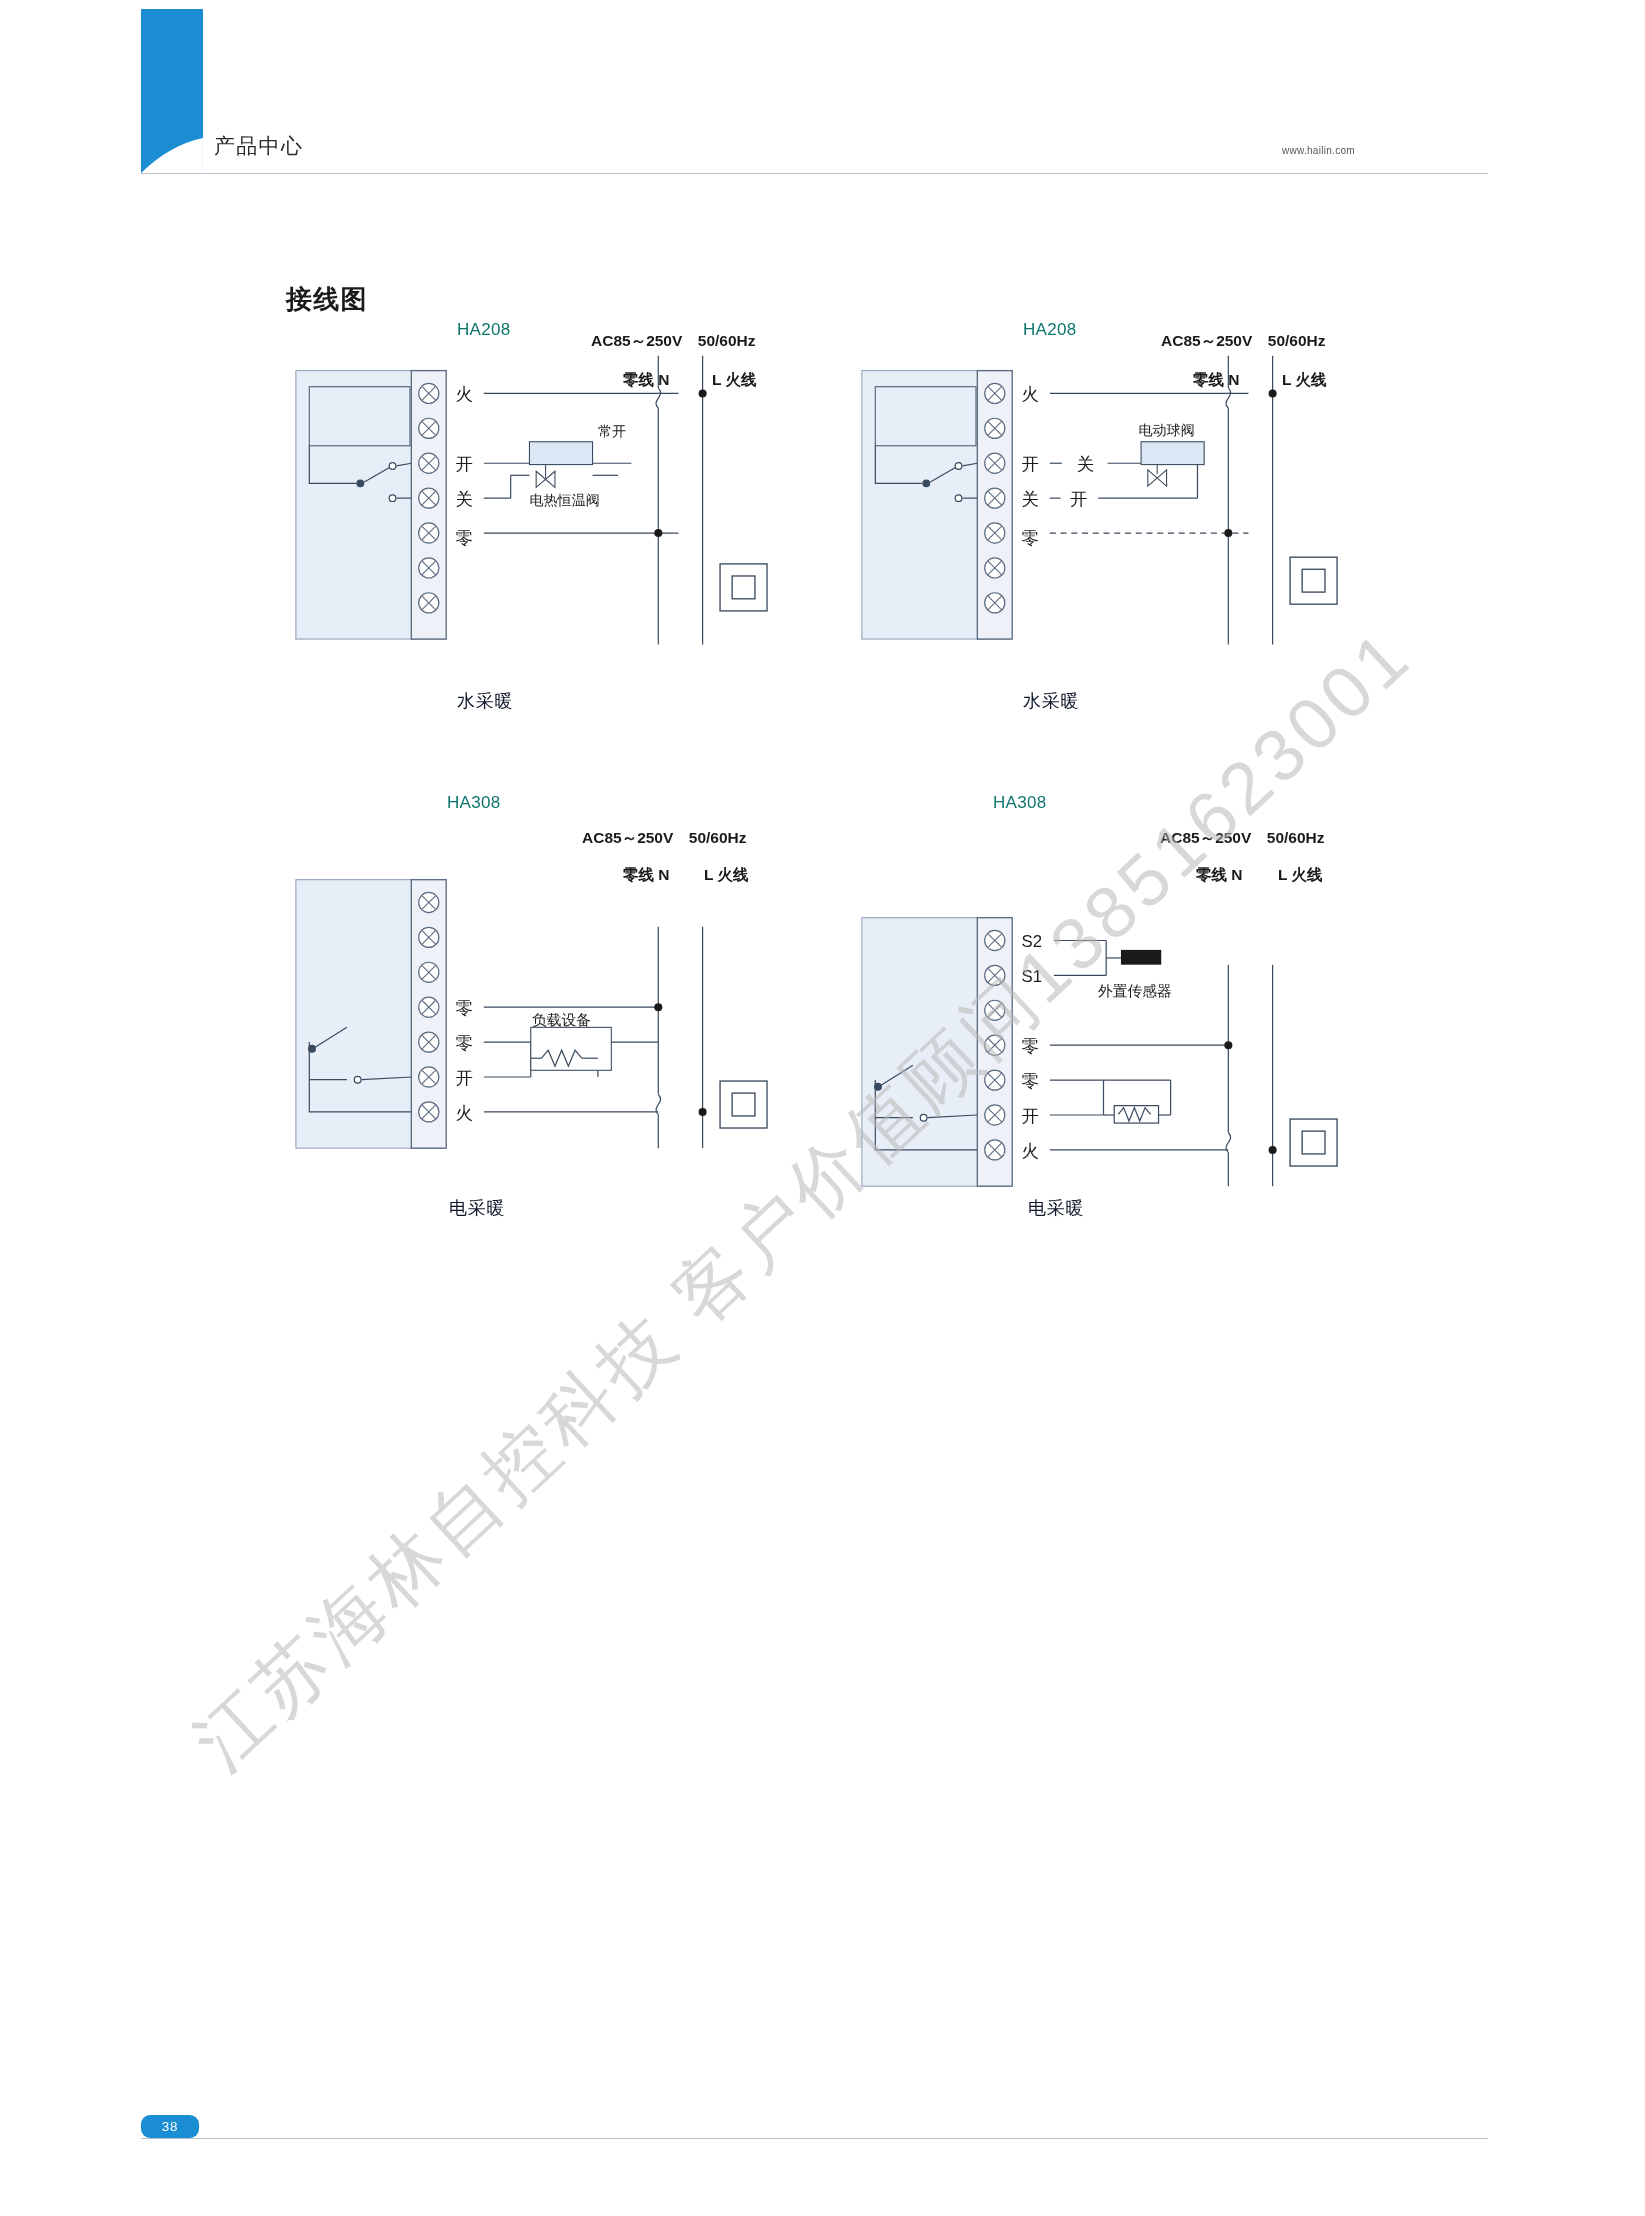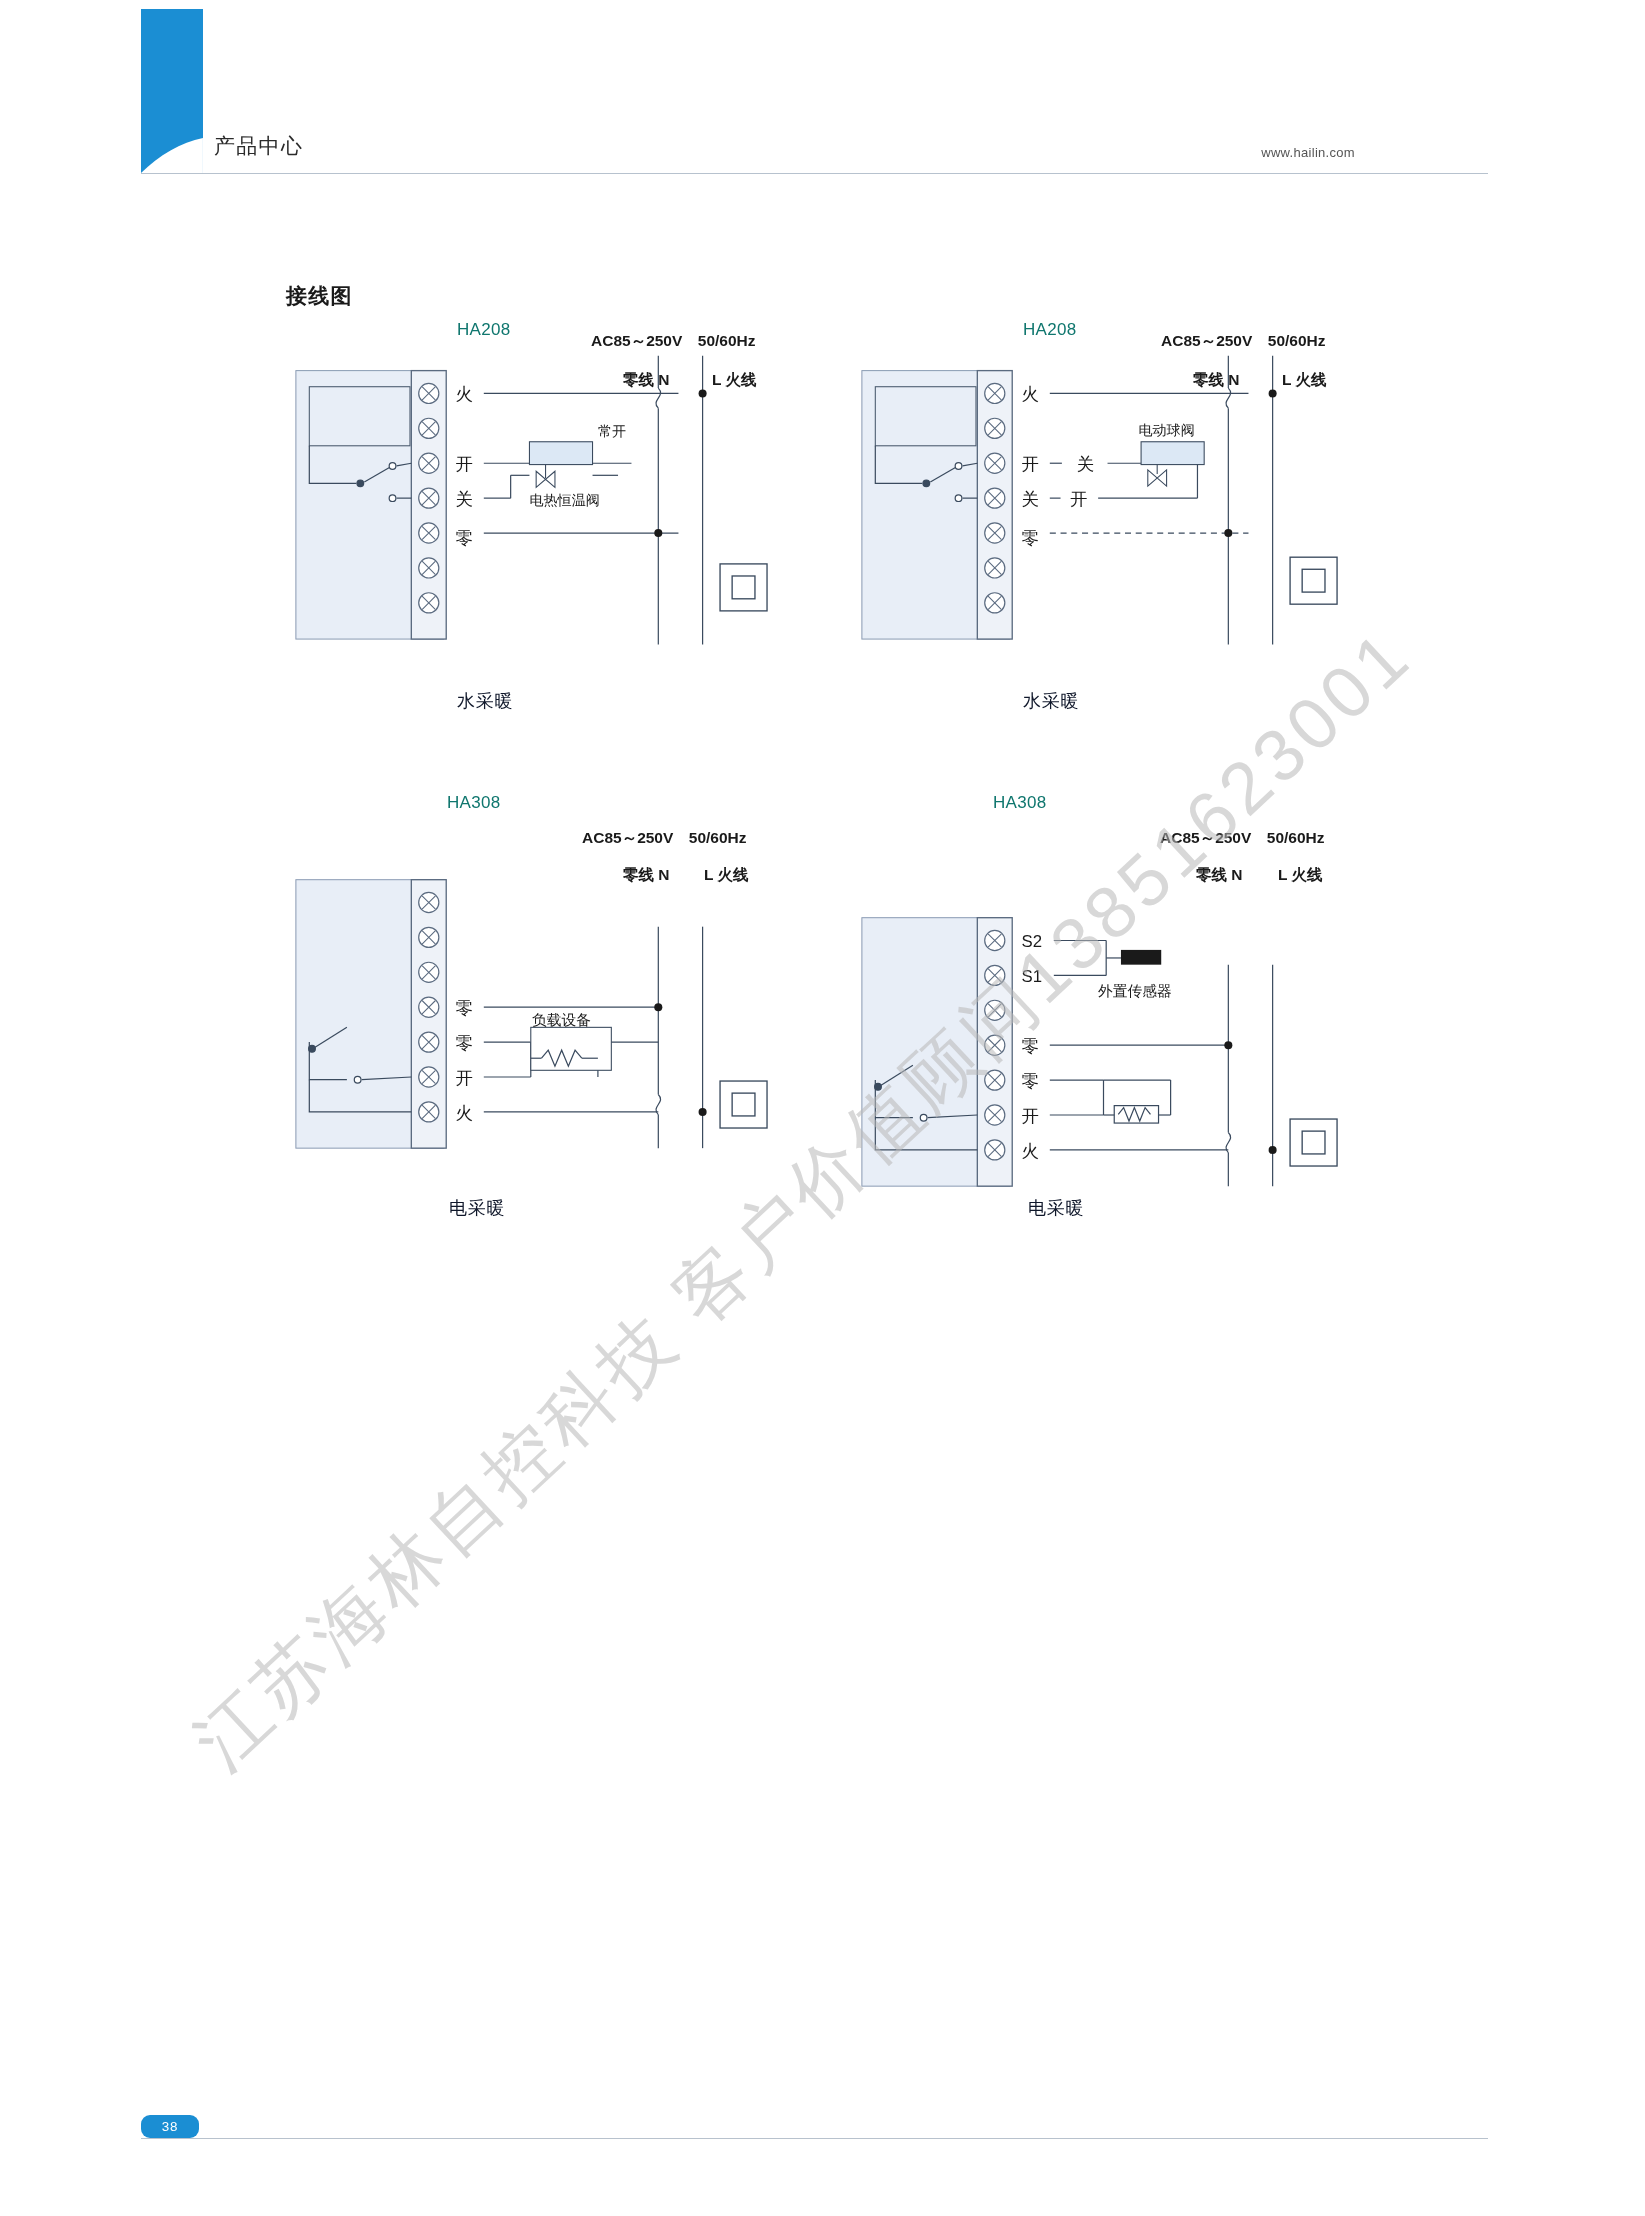--- a/index.html
+++ b/index.html
@@ -50,31 +50,31 @@
     top: 132px;
     font-size: 21px;
     letter-spacing: 1.3px;
     color: #2b2b2b;
     white-space: nowrap;
   }
   .header-url {
     position: absolute;
     right: 157px;
     top: 145px;
-    font-size: 13px;
+    font-size: 10px;
     color: #555;
     letter-spacing: 0.3px;
   }
 
   
   .section-title {
     position: absolute;
     left: 286px;
     top: 282px;
-    font-size: 21px;
+    font-size: 26px;
     font-weight: bold;
     letter-spacing: 1.3px;
     color: #1a1a1a;
   }
   .diagram-title {
     position: absolute;
     font-size: 17px;
     color: #0f766e;
     letter-spacing: 0.3px;
     white-space: nowrap;

